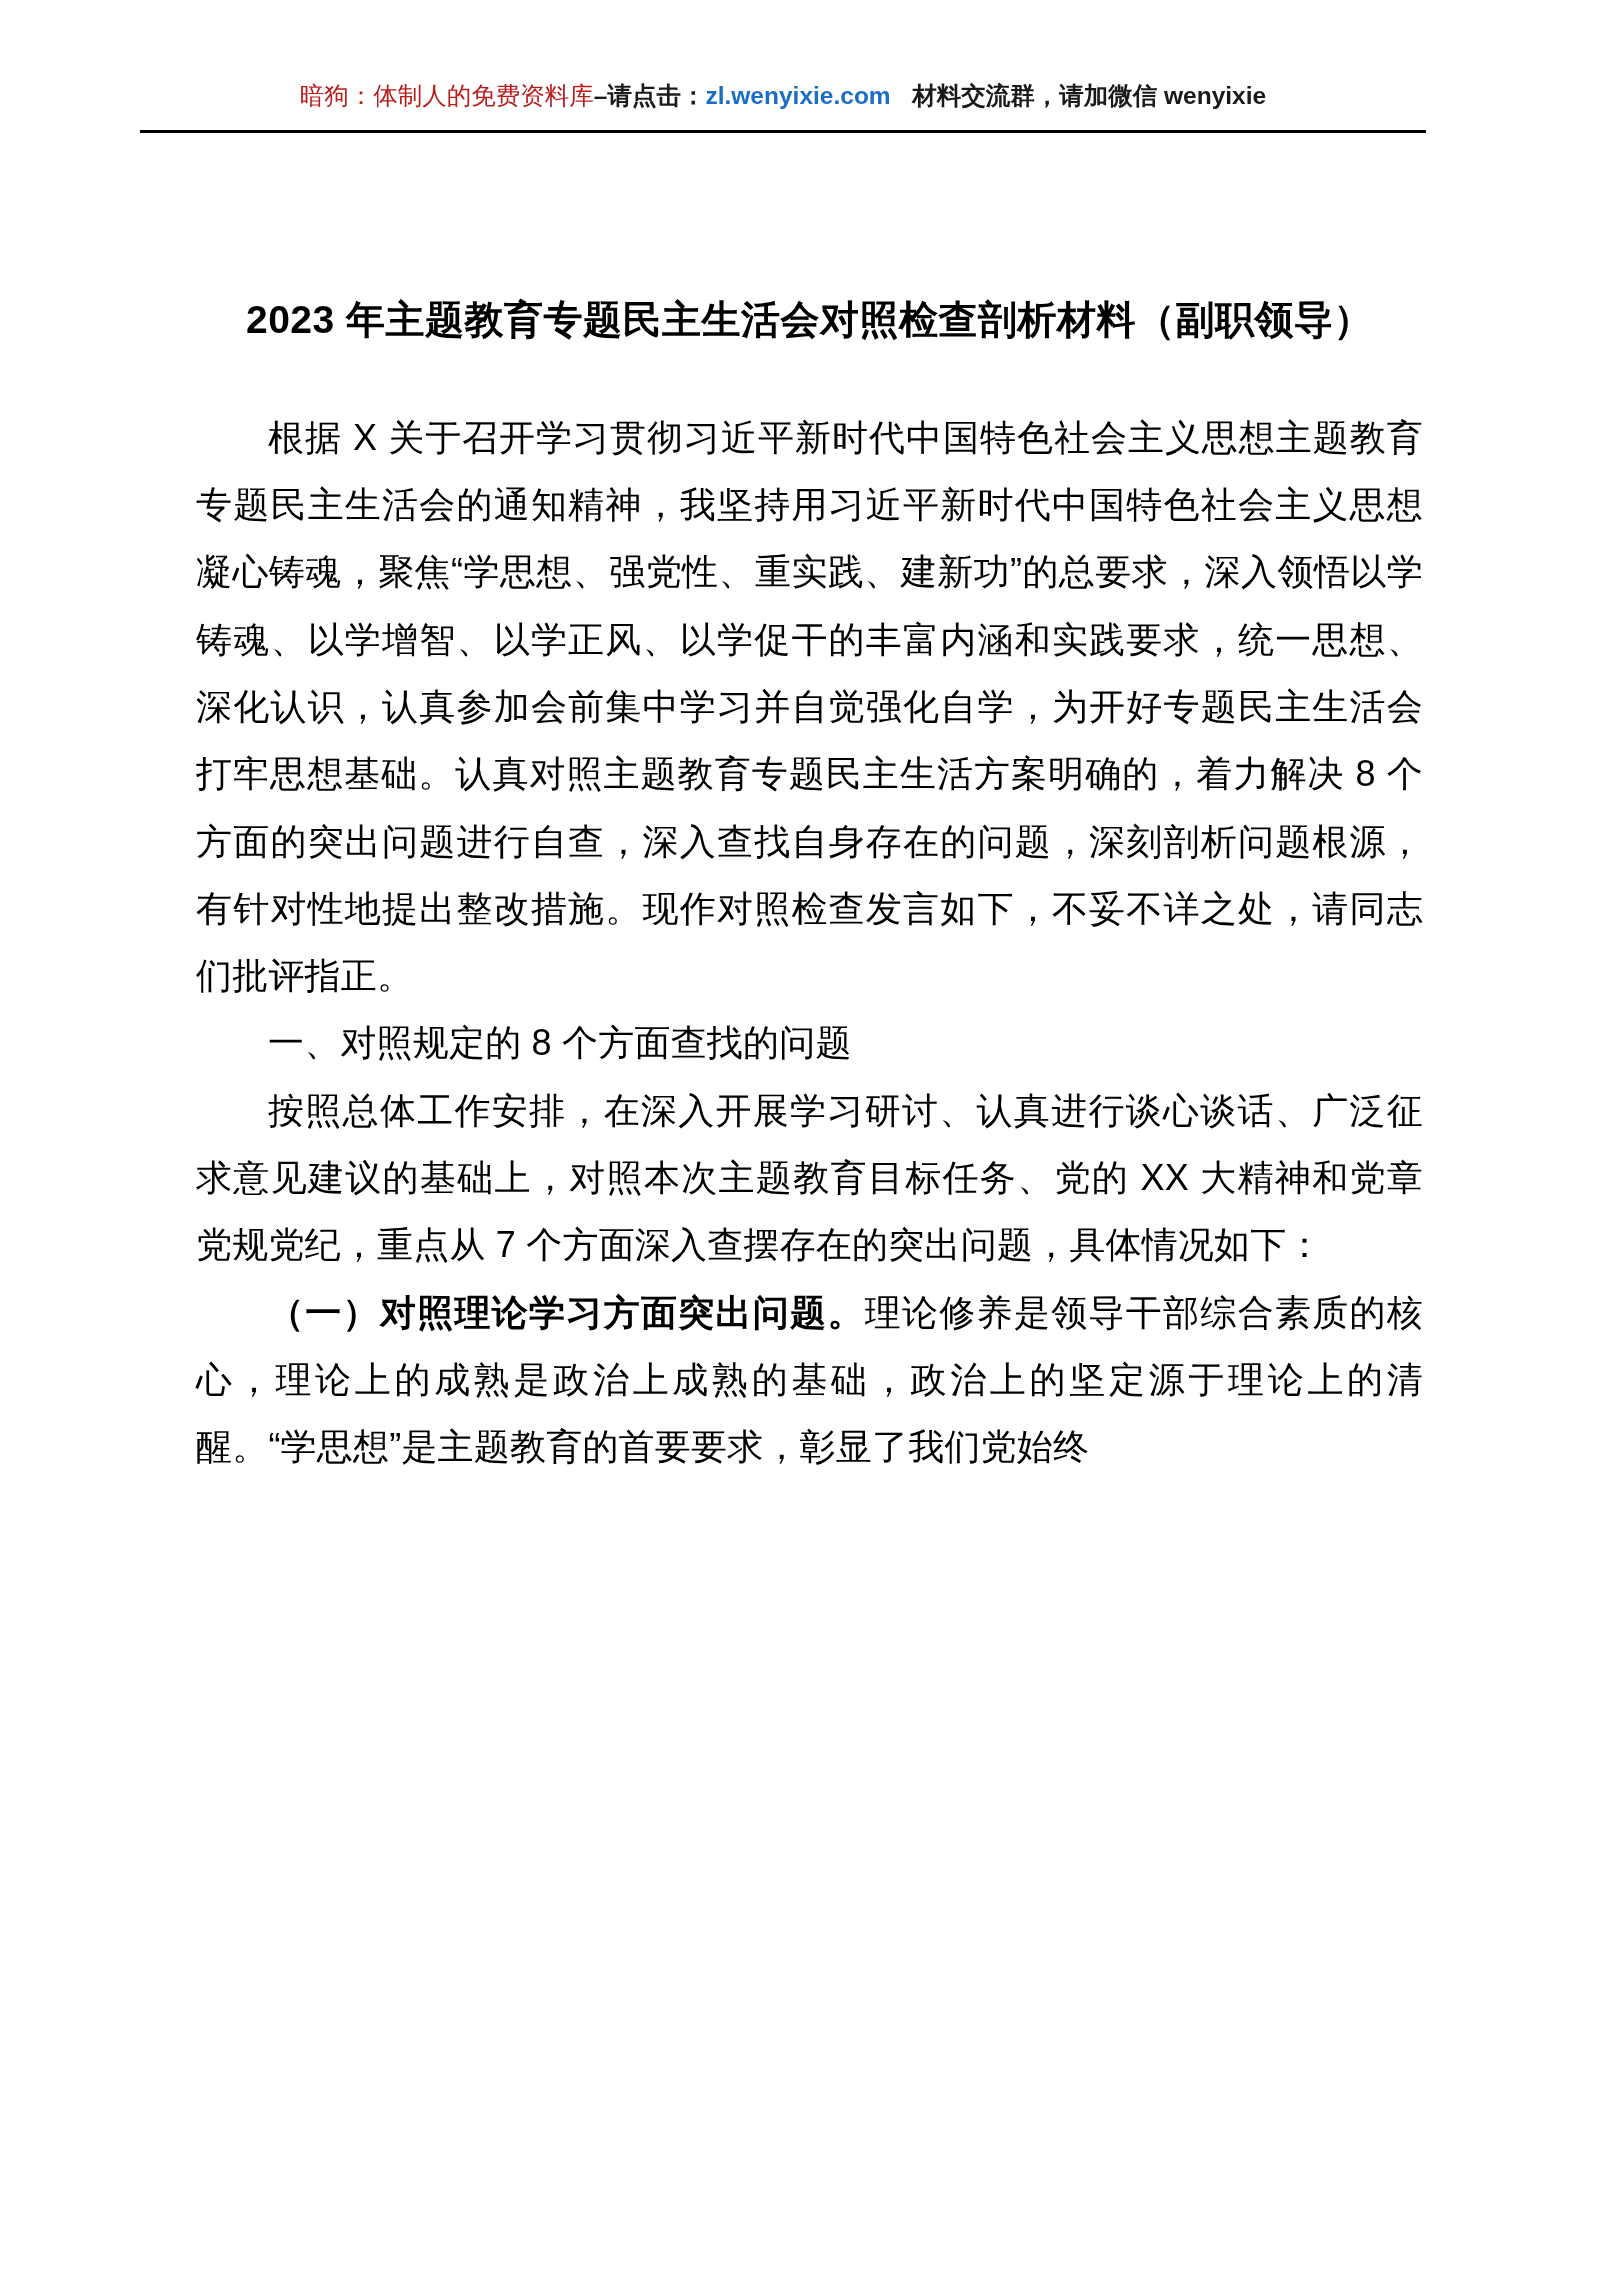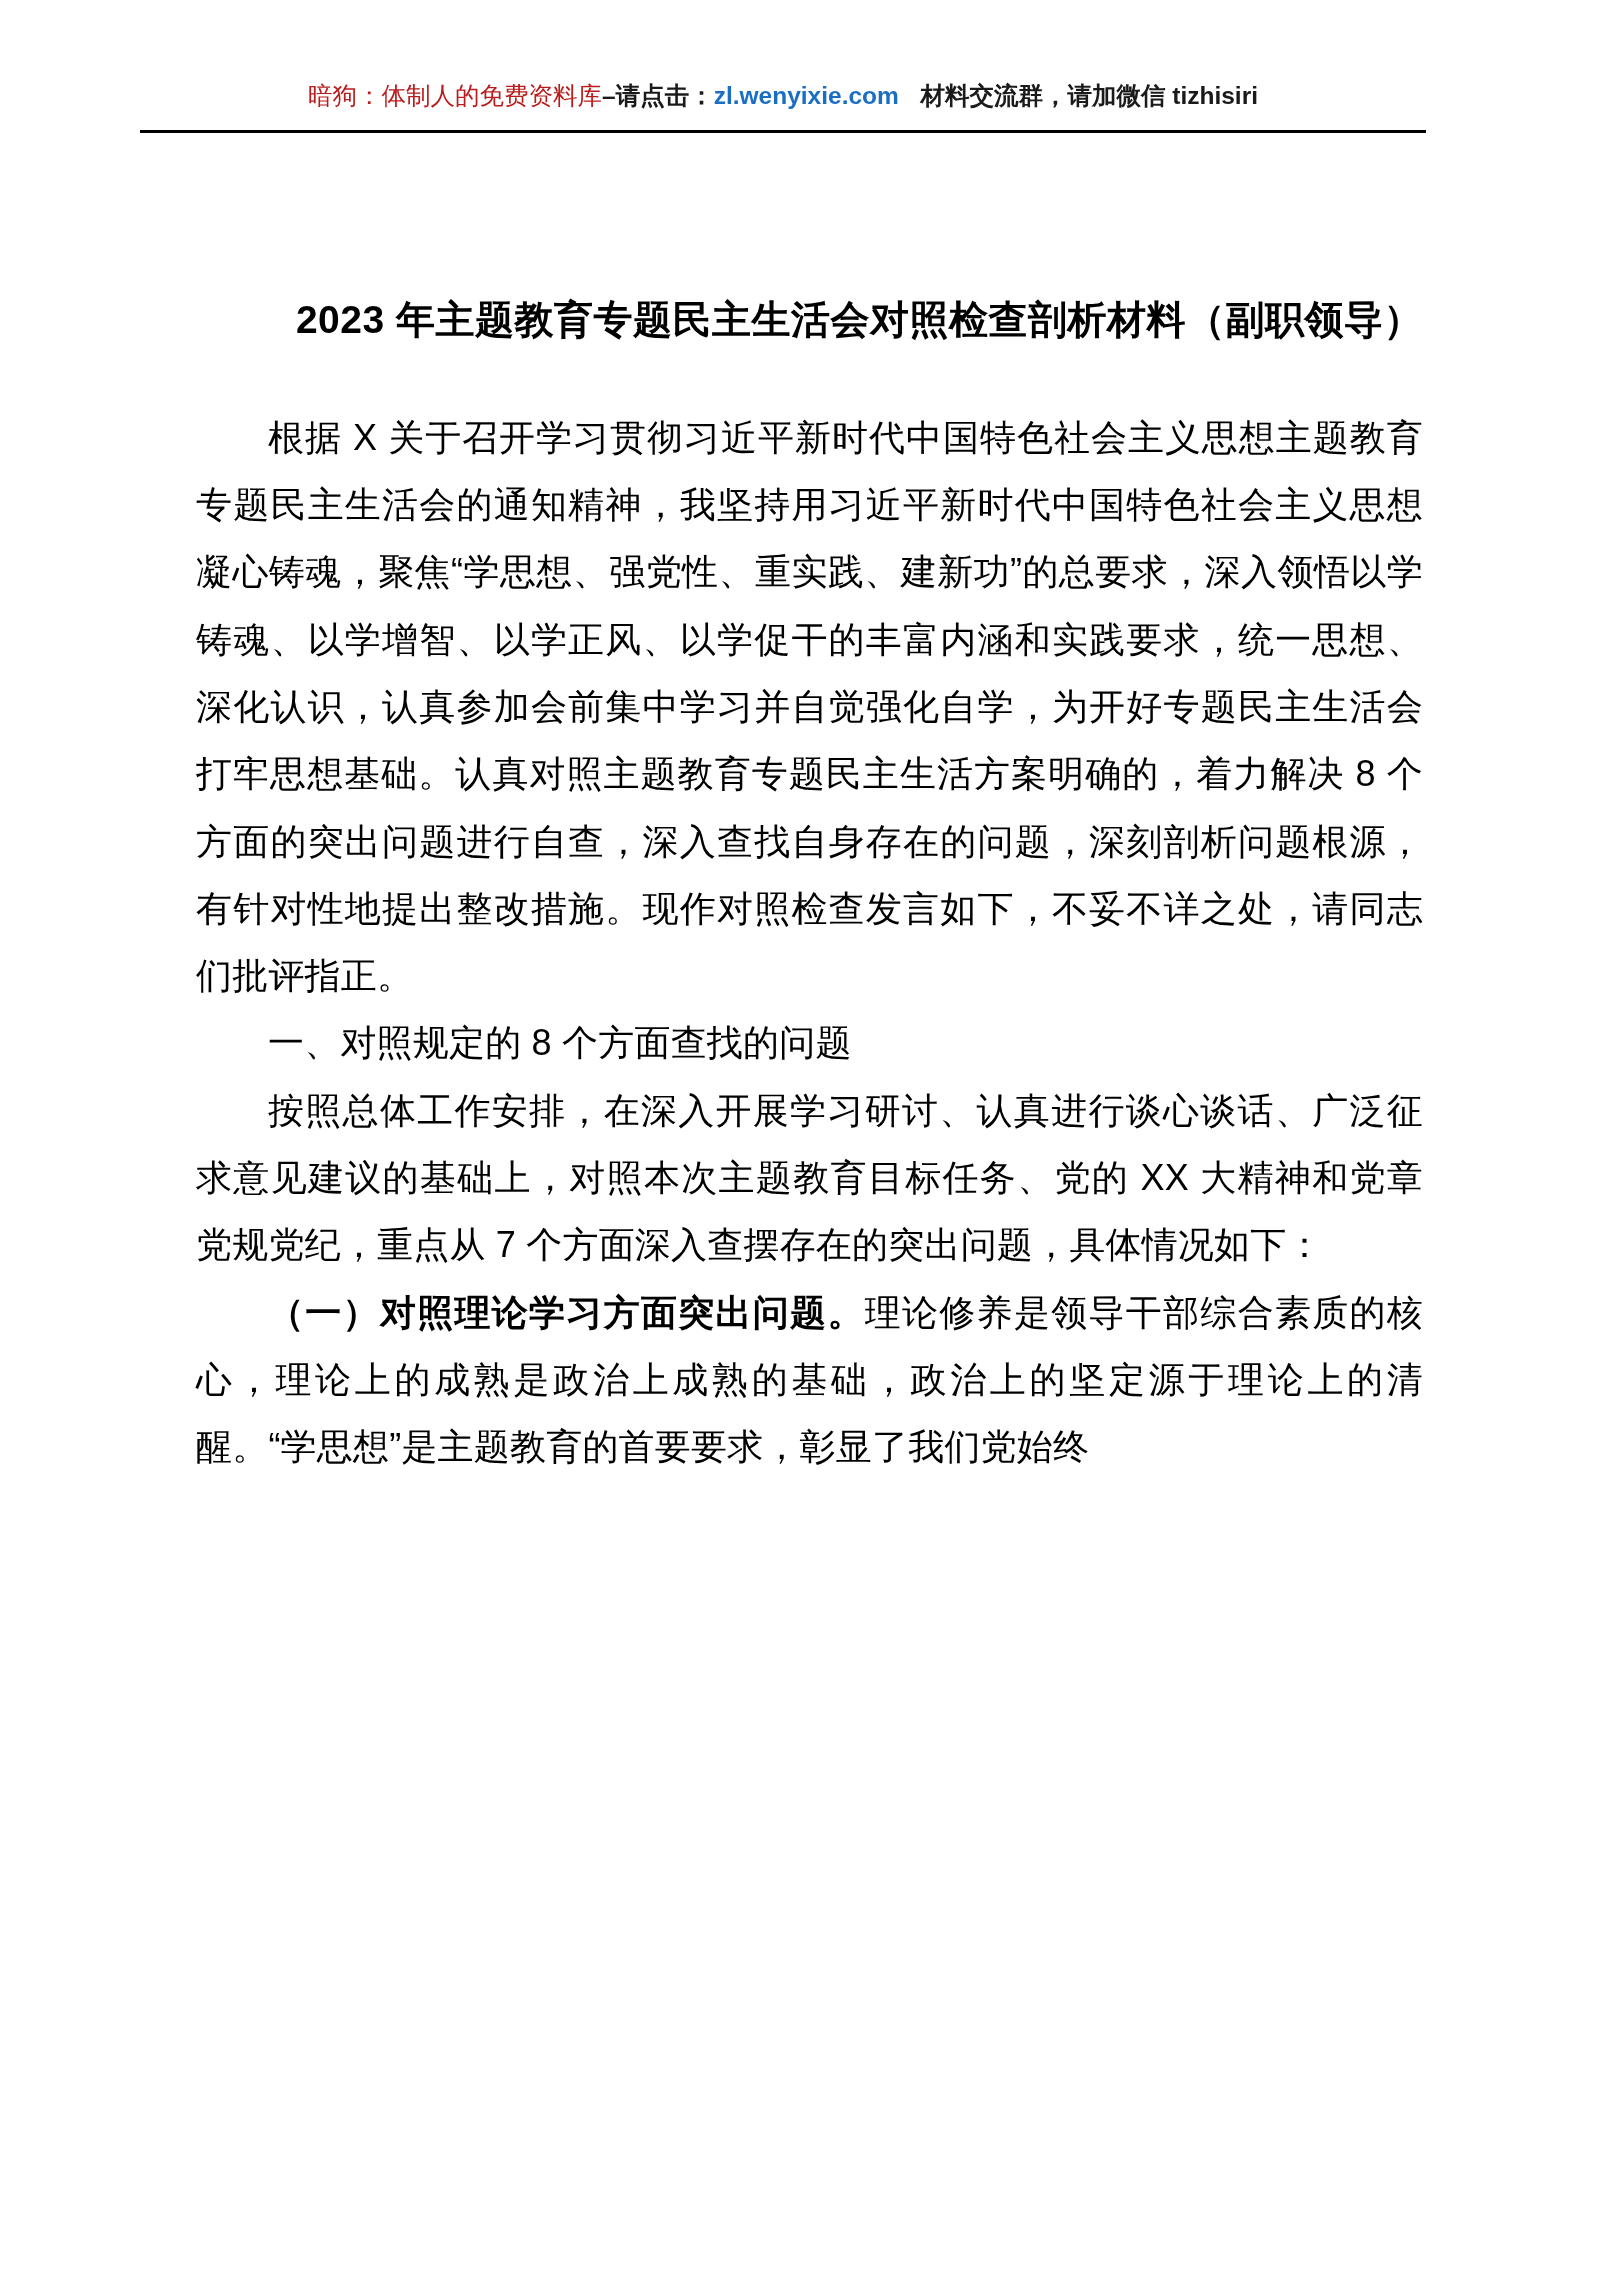--- a/index.html
+++ b/index.html
@@ -71,21 +71,21 @@
     left: 196px;
     top: 294px;
     width: 1227px;
   }
   .doc-title {
     font-size: 39px;
     font-weight: 700;
     line-height: 1.35;
     letter-spacing: 0.5px;
     margin: 0 0 57px 0;
-    text-align: right;
+    text-align: center;
     white-space: nowrap;
   }
   p.para {
     font-size: 36px;
     line-height: 1.87;
     margin: 0 0 0 0;
     text-align: justify;
     text-justify: inter-ideograph;
     text-indent: 2em;
     letter-spacing: 0.2px;
@@ -97,21 +97,21 @@
   .bold-lead {
     font-weight: 700;
   }
 </style>
 </head>
 <body>
 
 <div class="page">
 
   <div class="header-band">
-    <div class="header-line"><span class="hdr-red">暗狗：体制人的免费资料库</span><span class="hdr-dark">–请点击：</span><span class="hdr-link">zl.wenyixie.com</span><span class="hdr-gap"></span><span class="hdr-dark">材料交流群，请加微信 tizhisiri</span></div>
+    <div class="header-line"><span class="hdr-red">暗狗：体制人的免费资料库</span><span class="hdr-dark">–请点击：</span><span class="hdr-link">zl.wenyixie.com</span><span class="hdr-gap"></span><span class="hdr-dark">材料交流群，请加微信 wenyixie</span></div>
   </div>
   <div class="header-rule"></div>
 
   <div class="doc">
 
     <h1 class="doc-title">2023 年主题教育专题民主生活会对照检查剖析材料（副职领导）</h1>
 
     <p class="para">根据 X 关于召开学习贯彻习近平新时代中国特色社会主义思想主题教育专题民主生活会的通知精神，我坚持用习近平新时代中国特色社会主义思想凝心铸魂，聚焦“学思想、强党性、重实践、建新功”的总要求，深入领悟以学铸魂、以学增智、以学正风、以学促干的丰富内涵和实践要求，统一思想、深化认识，认真参加会前集中学习并自觉强化自学，为开好专题民主生活会打牢思想基础。认真对照主题教育专题民主生活方案明确的，着力解决 8 个方面的突出问题进行自查，深入查找自身存在的问题，深刻剖析问题根源，有针对性地提出整改措施。现作对照检查发言如下，不妥不详之处，请同志们批评指正。</p>
 
     <p class="para sec">一、对照规定的 8 个方面查找的问题</p>

